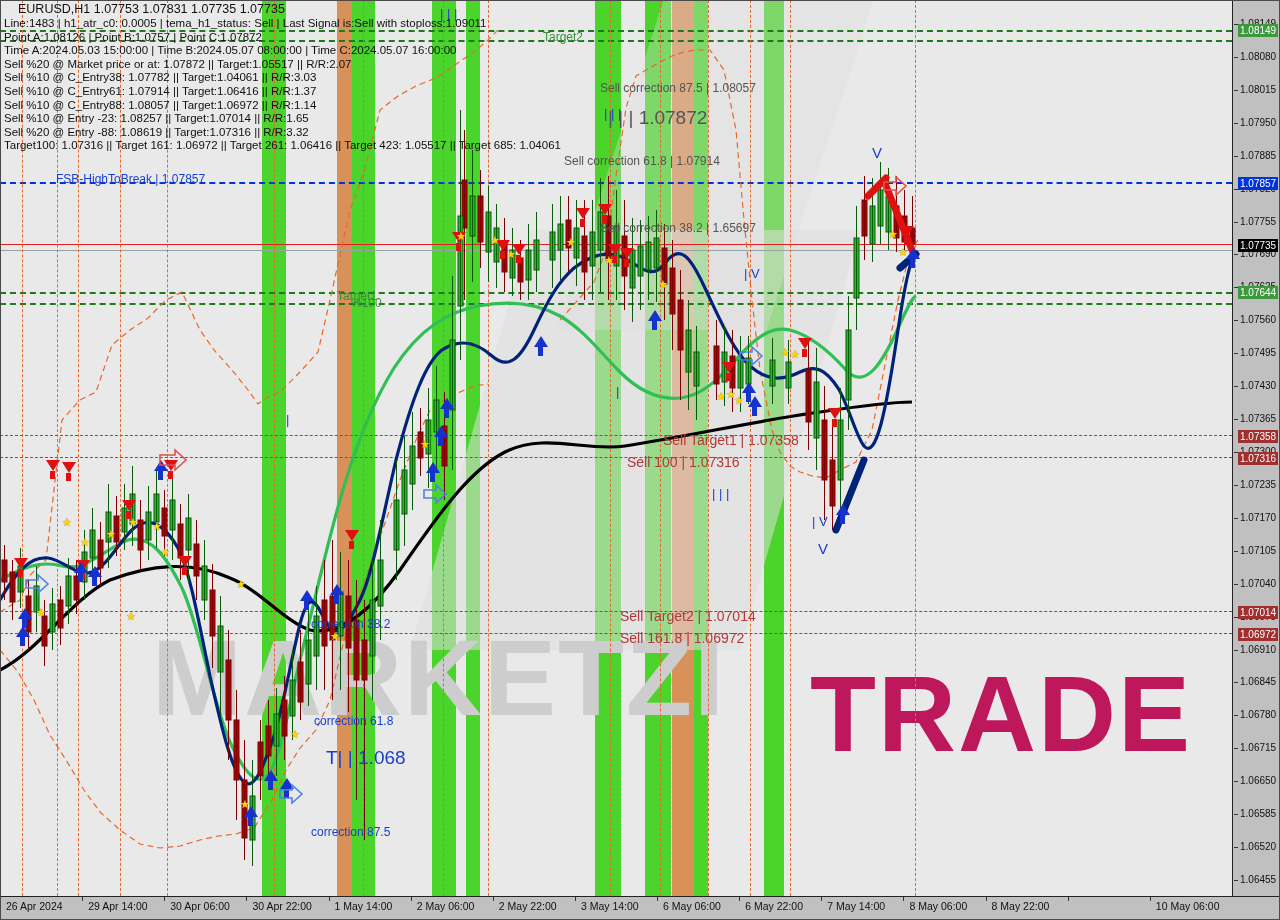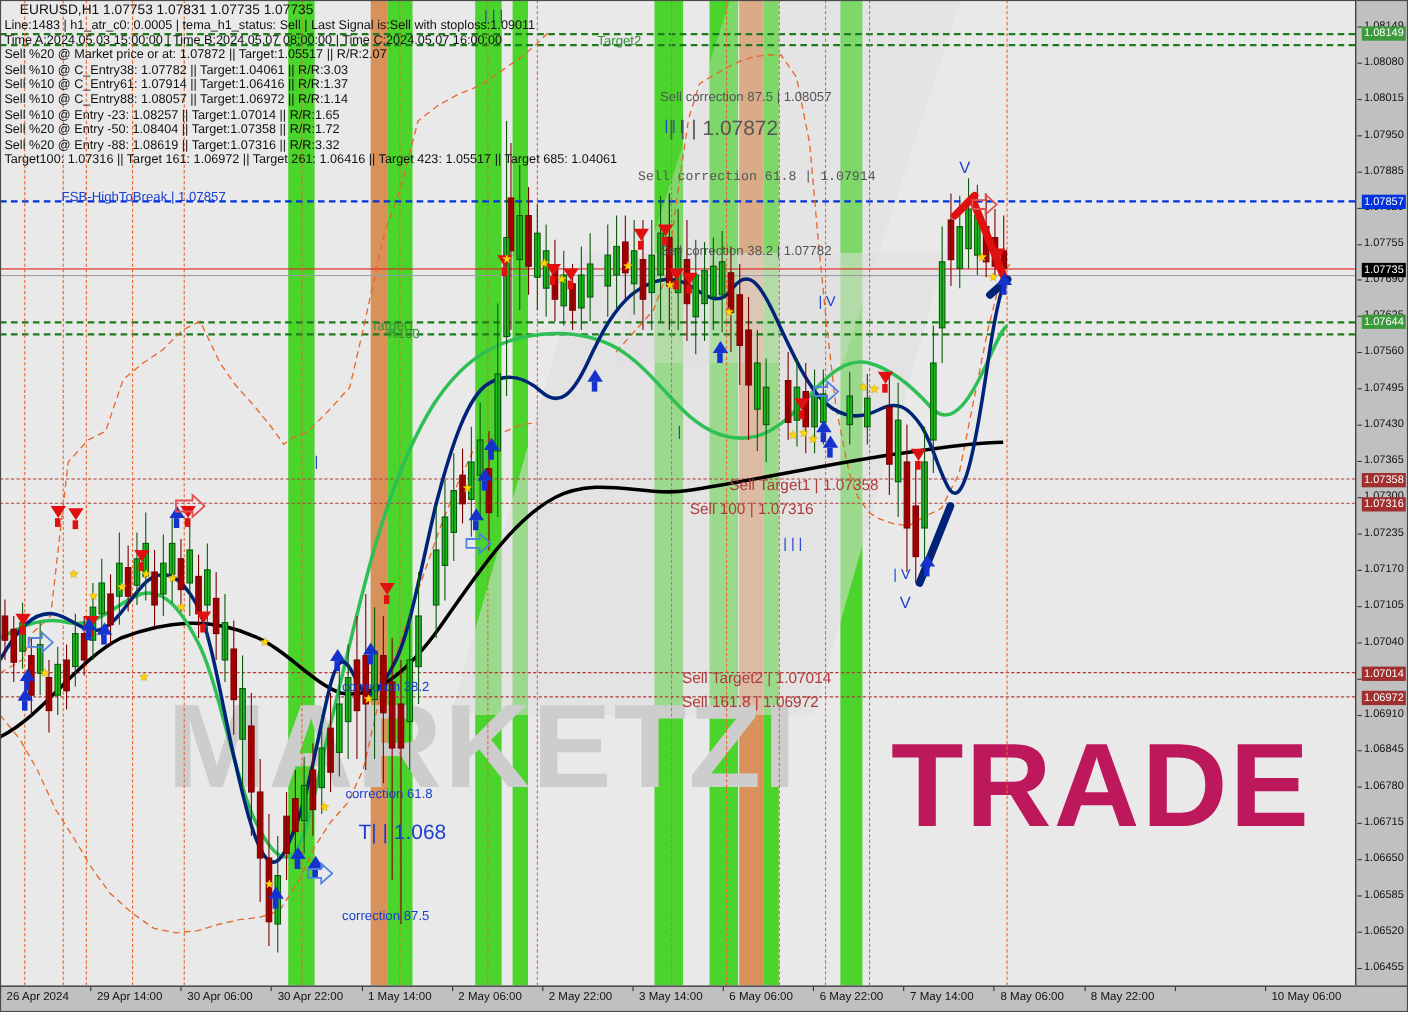--- a/index.html
+++ b/index.html
@@ -578,22 +578,22 @@
       <div class="tickmk" style="left:286px;top:412px;">|</div>
       <div class="tickmk" style="left:812px;top:514px;">| V</div>
 
       <div class="lbl blue" style="left:56px;top:172px;">FSB-HighToBreak  | 1.07857</div>
       <div class="lbl grn" style="left:543px;top:30px;">Target2</div>
       <div class="lbl grn" style="left:337px;top:289px;">Target1</div>
       <div class="lbl grn" style="left:351px;top:296px;">%100</div>
 
       <div class="lbl gry" style="left:600px;top:81px;text-align:right;">Sell correction 87.5 | 1.08057</div>
       <div class="lbl big gry" style="left:608px;top:107px;">| | | 1.07872</div>
-      <div class="lbl gry" style="left:580px;top:154px;font-family:Liberation Mono, monospace;">Sell correction 61.8 | 1.07914</div>
-      <div class="lbl gry" style="left:600px;top:221px;">Sell correction 38.2 | 1.07782</div>
+      <div class="lbl gry" style="left:564px;top:154px;">Sell correction 61.8 | 1.07914</div>
+      <div class="lbl gry" style="left:600px;top:221px;">Sell correction 38.2 | 1.65697</div>
 
       <div class="lbl red" style="left:616px;top:432px;font-size:14px;margin-left:47px;">Sell Target1 | 1.07358</div>
       <div class="lbl red" style="left:627px;top:454px;font-size:14px;">Sell 100 | 1.07316</div>
       <div class="lbl red" style="left:620px;top:608px;font-size:14px;">Sell Target2 | 1.07014</div>
       <div class="lbl red" style="left:620px;top:630px;font-size:14px;">Sell 161.8 | 1.06972</div>
 
       <div class="lbl blue" style="left:311px;top:617px;">correction 38.2</div>
       <div class="lbl blue" style="left:314px;top:714px;">correction 61.8</div>
       <div class="lbl big blue" style="left:326px;top:747px;">T| | 1.068</div>
       <div class="lbl blue" style="left:311px;top:825px;">correction 87.5</div>
@@ -606,27 +606,27 @@
         <polygon points="280,790 292,790 292,785 302,794 292,803 292,798 280,798" fill="none" stroke="#5080e0" stroke-width="1.6"></polygon>
         <polygon points="740,352 752,352 752,347 762,356 752,365 752,360 740,360" fill="none" stroke="#5080e0" stroke-width="1.6"></polygon>
       </svg>
 
     </div>
   </div>
 
   <div id="hdr">
     <div class="ttl">EURUSD,H1  1.07753 1.07831 1.07735 1.07735</div>
     <div class="ln">Line:1483 | h1_atr_c0: 0.0005 | tema_h1_status: Sell | Last Signal is:Sell with stoploss:1.09011</div>
+    <div class="ln">Point A:1.08126 | Point B:1.0757 | Point C:1.07872</div>
     <div class="ln">Time A:2024.05.03 15:00:00 | Time B:2024.05.07 08:00:00 | Time C:2024.05.07 16:00:00</div>
     <div class="ln">Sell %20 @ Market price or at: 1.07872 || Target:1.05517 || R/R:2.07</div>
     <div class="ln">Sell %10 @ C_Entry38: 1.07782 || Target:1.04061 || R/R:3.03</div>
     <div class="ln">Sell %10 @ C_Entry61: 1.07914 || Target:1.06416 || R/R:1.37</div>
     <div class="ln">Sell %10 @ C_Entry88: 1.08057 || Target:1.06972 || R/R:1.14</div>
     <div class="ln">Sell %10 @ Entry -23: 1.08257 || Target:1.07014 || R/R:1.65</div>
-    <div class="ln">Sell %20 @ Entry -50: 1.08404 || Target:1.07358 || R/R:1.72</div>
     <div class="ln">Sell %20 @ Entry -88: 1.08619 || Target:1.07316 || R/R:3.32</div>
     <div class="ln">Target100: 1.07316 || Target 161: 1.06972 || Target 261: 1.06416 || Target 423: 1.05517 || Target 685: 1.04061</div>
   </div>
 
   <div id="yaxis">
       <div class="ytick" style="top: 24px; height: 0px;">
         <span class="tk"></span>
         <span class="tx">1.08149</span>
       </div>
       <div class="ytick" style="top: 56.9231px; height: 0px;">

